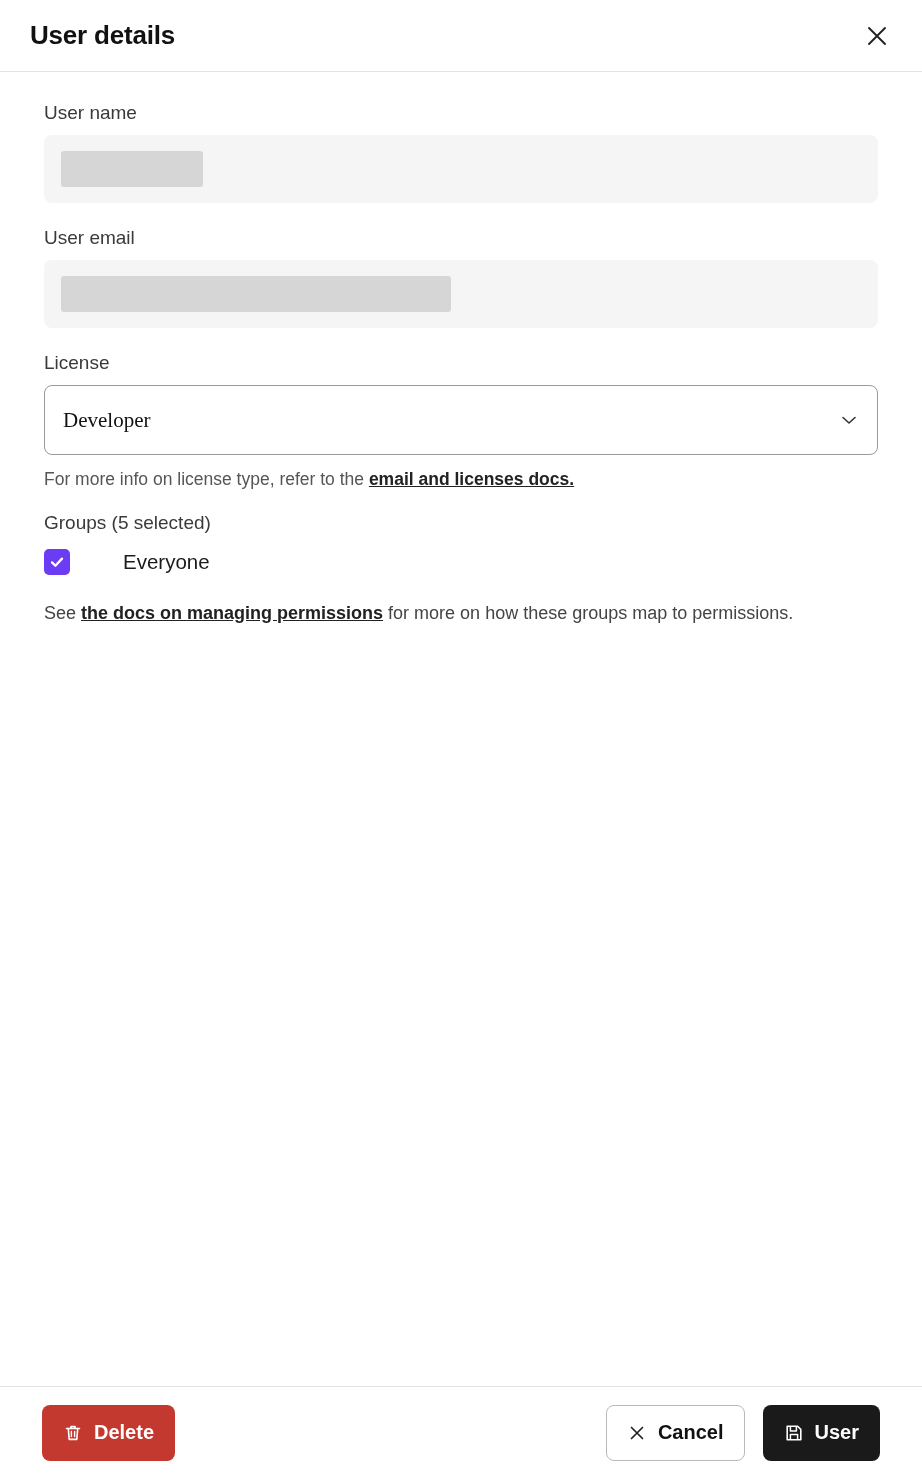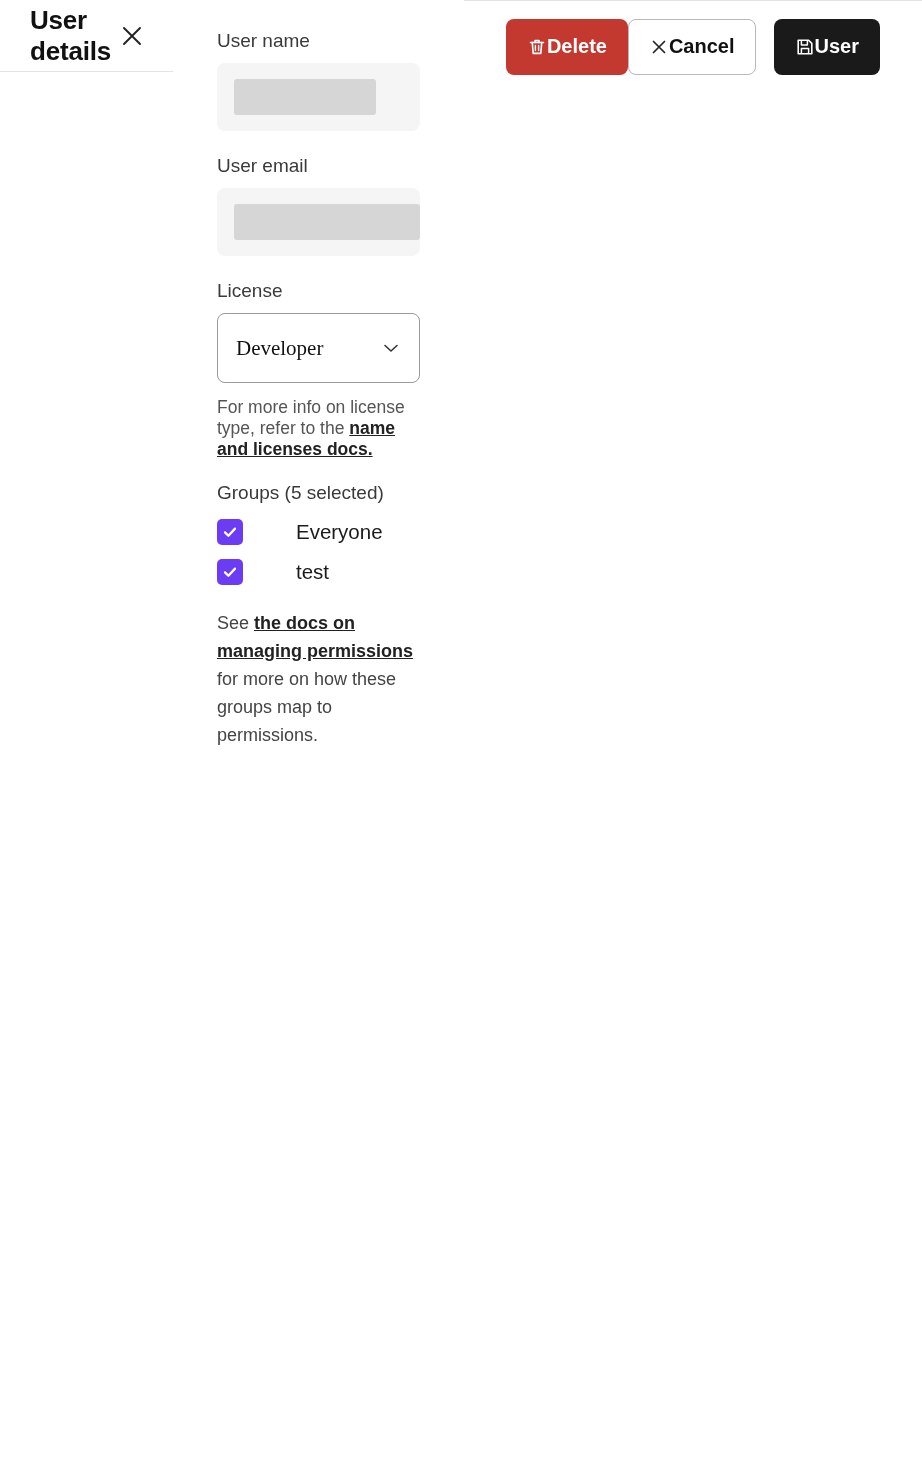--- a/index.html
+++ b/index.html
@@ -11,21 +11,21 @@
     height: 1478px;
     background: #ffffff;
     font-family: "Liberation Sans", sans-serif;
     color: #1a1a1a;
     overflow: hidden;
   }
   .panel {
     width: 922px;
     height: 1478px;
     display: flex;
-    flex-direction: row;
+    flex-direction: column;
     background: #ffffff;
     box-sizing: border-box;
   }
   
   .panel-header {
     height: 72px;
     min-height: 72px;
     border-bottom: 1px solid #e3e3e3;
     display: flex;
     align-items: center;
@@ -157,20 +157,21 @@
     display: flex;
     align-items: center;
     justify-content: space-between;
     padding: 0 42px;
     box-sizing: border-box;
     background: #fff;
   }
   .btn {
     display: inline-flex;
     align-items: center;
+    gap: 11px;
     border-radius: 8px;
     font-size: 20px;
     font-weight: bold;
     cursor: pointer;
     box-sizing: border-box;
     height: 56px;
     padding: 0 20px;
     border: 1px solid transparent;
   }
   .btn-delete {
@@ -223,45 +224,37 @@
     <div class="select-wrap">
       <div class="select-value">Developer</div>
       <div class="chev">
         <svg width="20" height="20" viewBox="0 0 20 20" fill="none" aria-hidden="true">
           <path d="M4 7.5 L10 13 L16 7.5" stroke="#333" stroke-width="1.6" stroke-linecap="round" stroke-linejoin="round"></path>
         </svg>
       </div>
     </div>
 
     <div class="helper-text">
-      <span>For more info on license type, refer to the </span><span class="link">name and licenses docs.</span>
+      <span>For more info on license type, refer to the </span><span class="link">email and licenses docs.</span>
     </div>
 
     <div class="groups-title">Groups (5 selected)</div>
 
     <div class="group-row">
       <span class="checkbox">
         <svg width="16" height="16" viewBox="0 0 16 16" fill="none" aria-hidden="true">
           <path d="M3 8.4 L6.4 11.8 L13 4.6" stroke="#fff" stroke-width="2.3" stroke-linecap="round" stroke-linejoin="round"></path>
         </svg>
       </span>
       <span class="group-label">Everyone</span>
     </div>
 
 
 
 
-    <div class="group-row">
-      <span class="checkbox">
-        <svg width="16" height="16" viewBox="0 0 16 16" fill="none" aria-hidden="true">
-          <path d="M3 8.4 L6.4 11.8 L13 4.6" stroke="#fff" stroke-width="2.3" stroke-linecap="round" stroke-linejoin="round"></path>
-        </svg>
-      </span>
-      <span class="group-label">test</span>
-    </div>
 
     <div class="footnote">
       <span>See </span><span class="link">the docs on managing permissions</span><span> for more on how these groups map to permissions.</span>
     </div>
 
   </div>
 
   <div class="panel-footer">
     <div class="btn btn-delete">
       <span class="icon">

